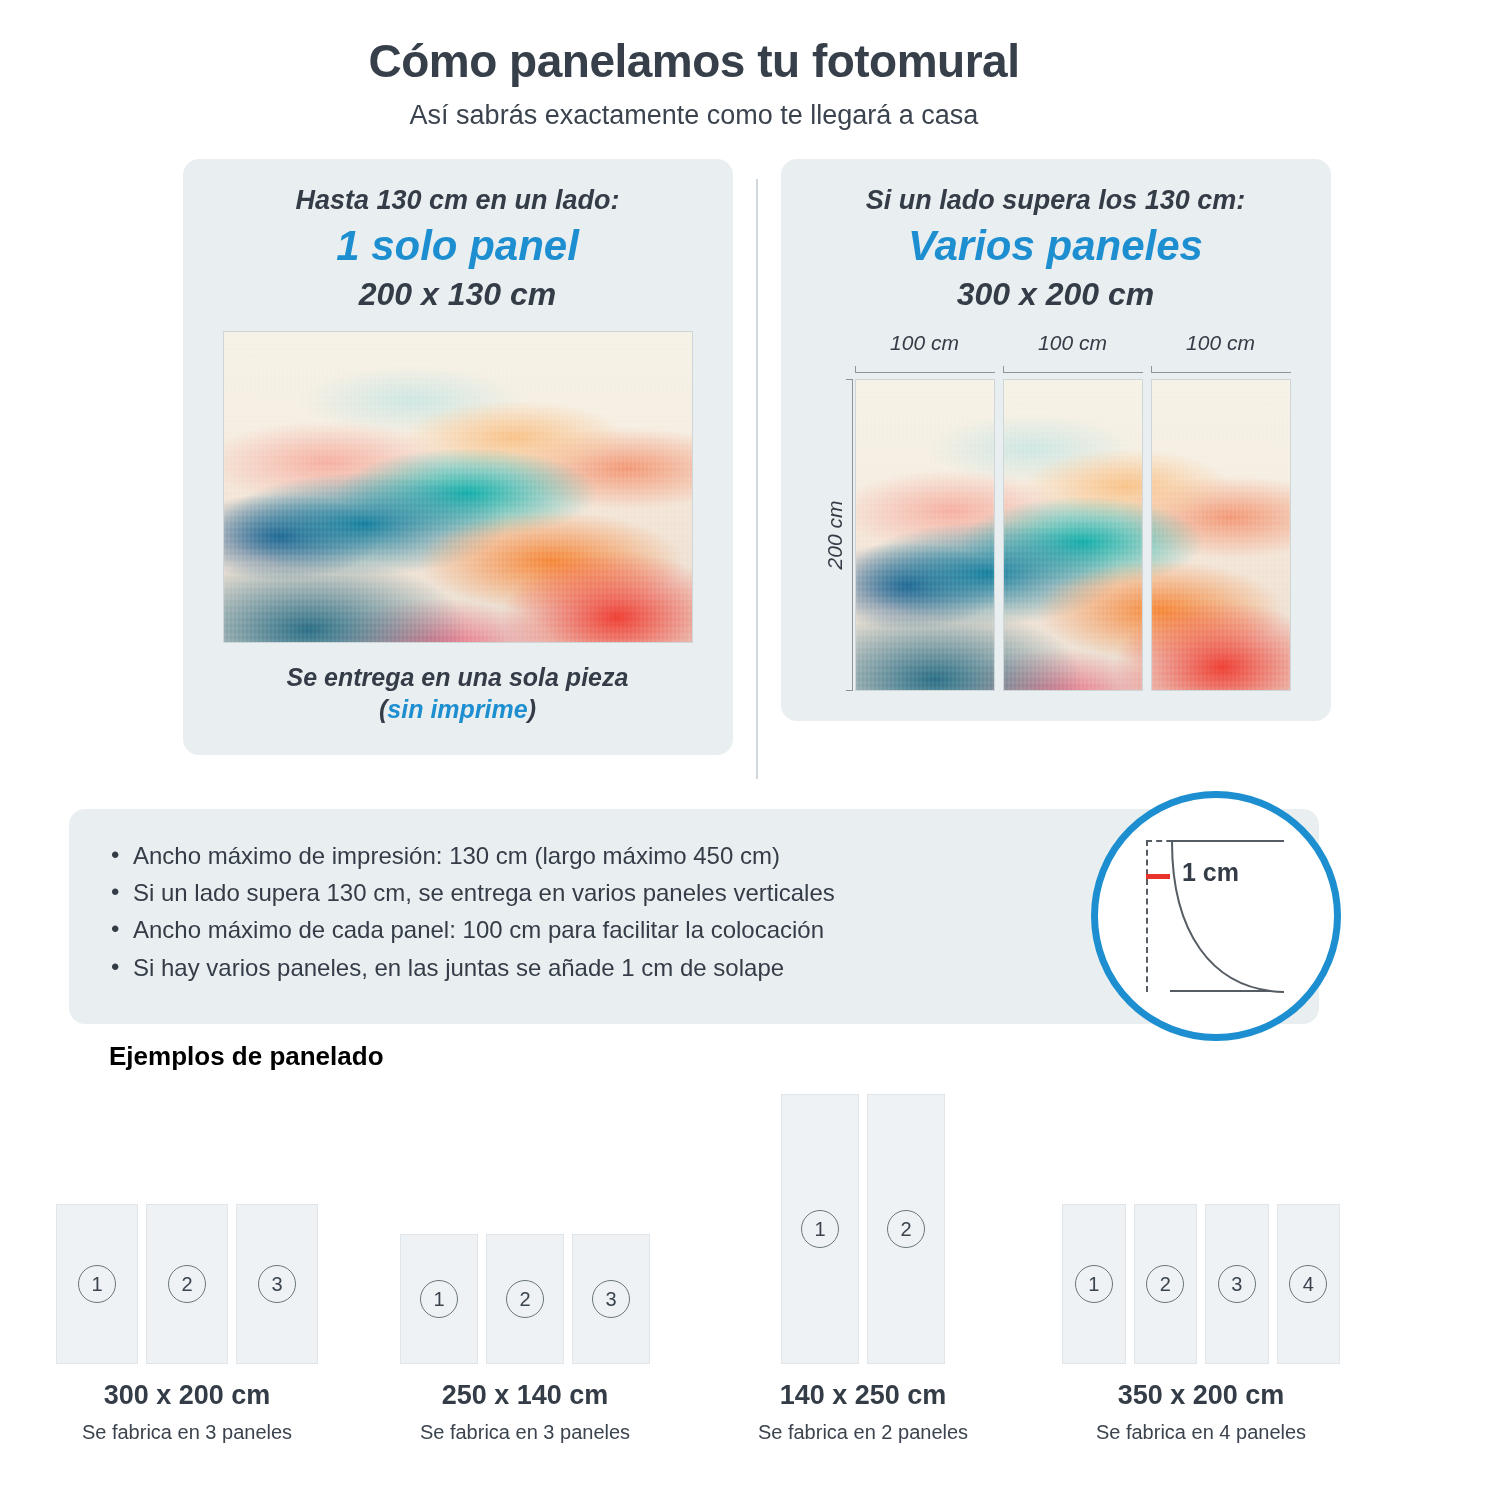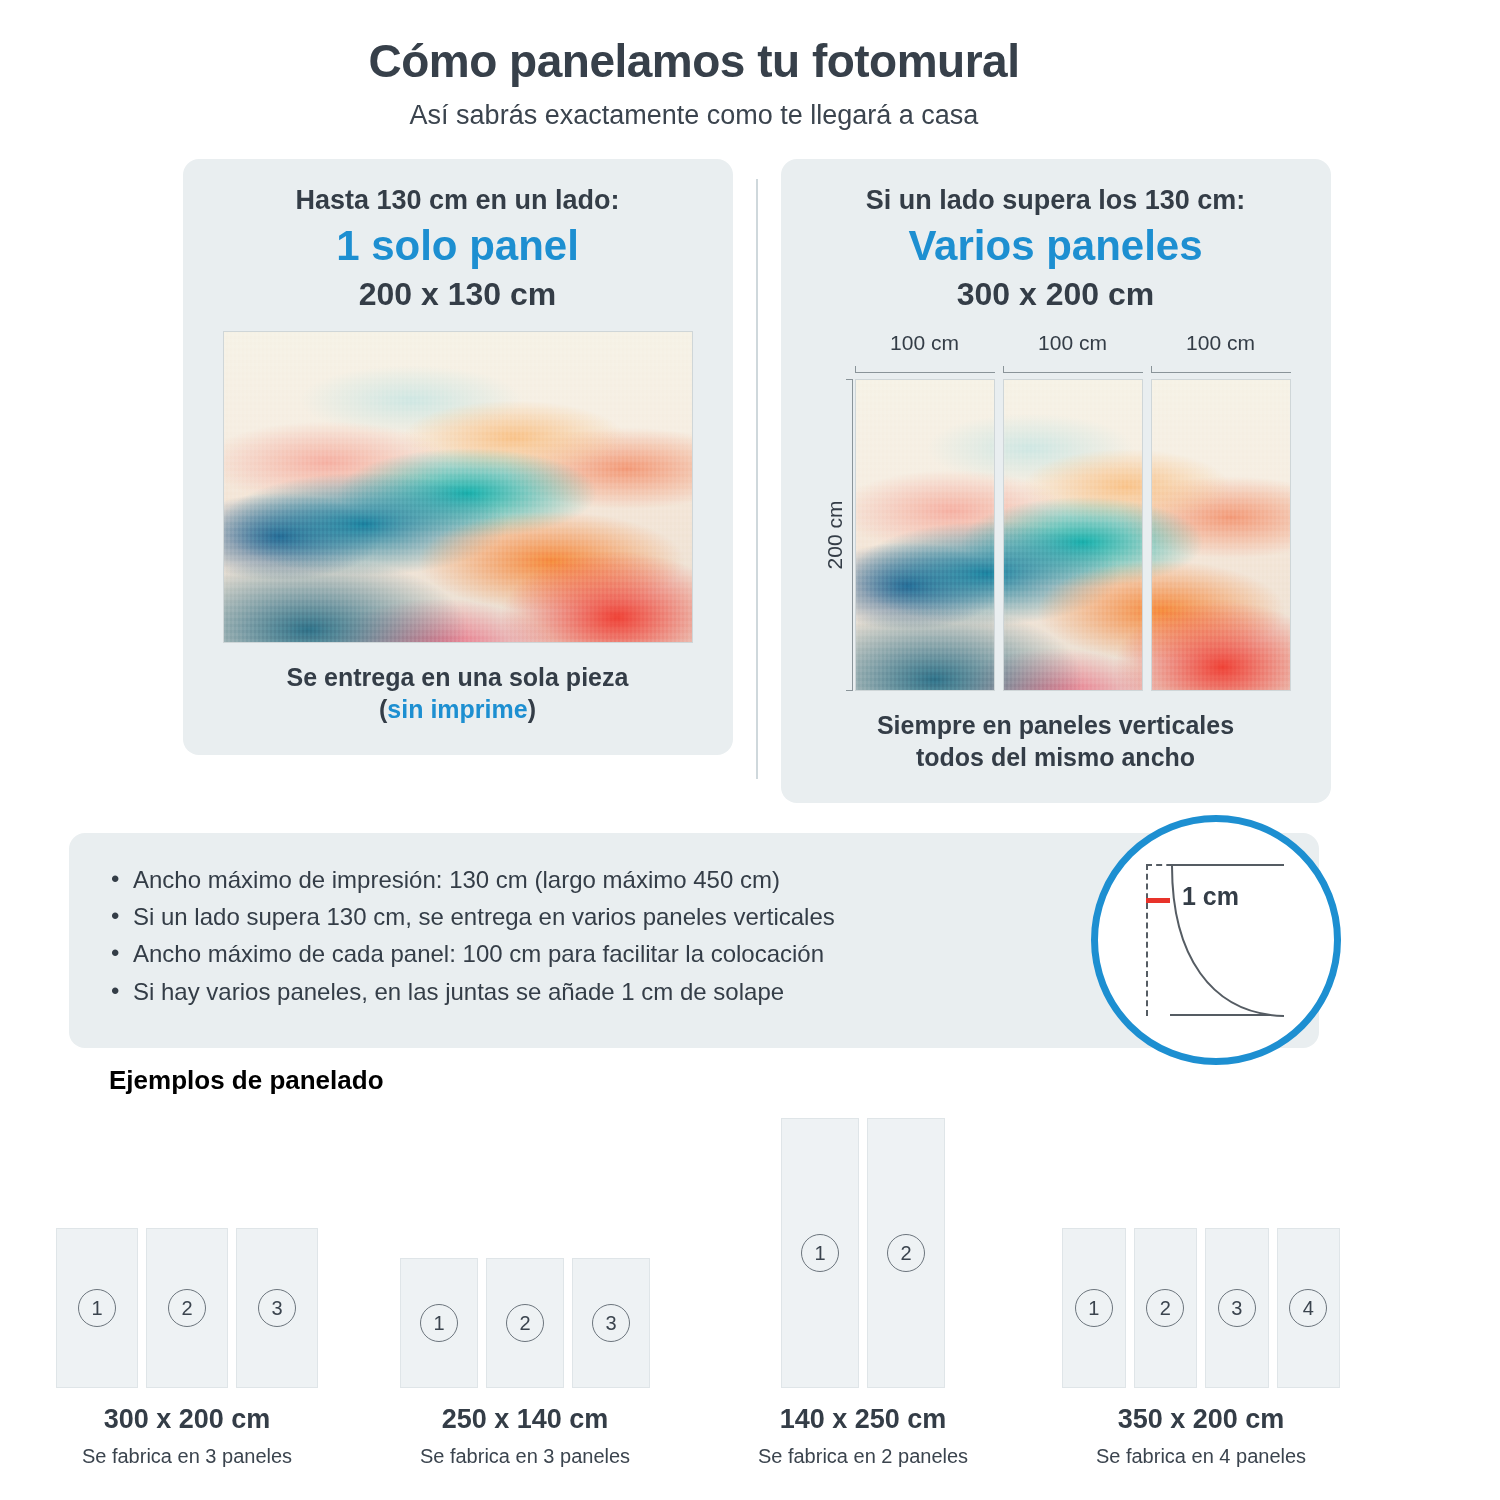--- a/index.html
+++ b/index.html
@@ -31,20 +31,21 @@
     color: #3b444e;
   }
 
   
   .cards {
     display: flex;
     justify-content: center;
     align-items: flex-start;
     margin-top: 28px;
     position: relative;
+    font-style: italic;
   }
   .card {
     background: #e9eef0;
     border-radius: 16px;
     padding: 26px 24px 30px 24px;
   }
   .card.left { width: 550px; margin-left: 125px; }
   .card.right { width: 550px; margin-left: 0; }
   .divider {
     width: 2px;
@@ -400,24 +401,20 @@
         <div class="panel-box p1 mural">
           <div class="art"></div>
           <div class="grain"></div>
         </div>
         <div class="panel-box p2 mural">
           <div class="art"></div>
           <div class="grain"></div>
         </div>
       </div>
 
-      <div class="foot">
-        <div class="bold">Siempre en paneles verticales</div>
-        <div class="bold">todos del mismo ancho</div>
-      </div>
     </div>
   </div>
 
   <div class="notes-wrap">
     <div class="notes">
       <ul>
         <li>Ancho máximo de impresión: 130 cm (largo máximo 450 cm)</li>
         <li>Si un lado supera 130 cm, se entrega en varios paneles verticales</li>
         <li>Ancho máximo de cada panel: 100 cm para facilitar la colocación</li>
         <li>Si hay varios paneles, en las juntas se añade 1 cm de solape</li>

